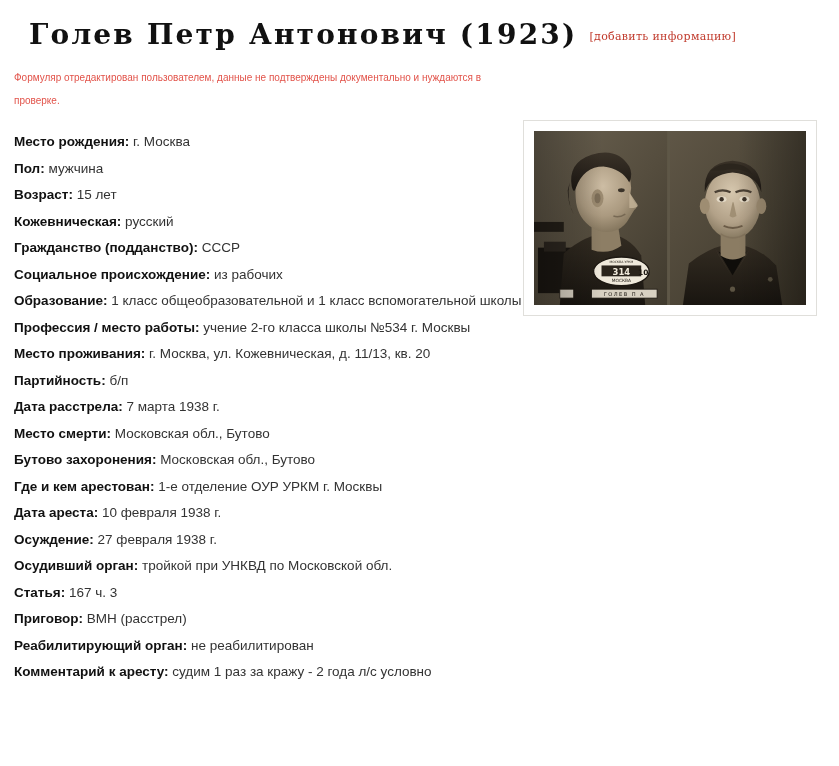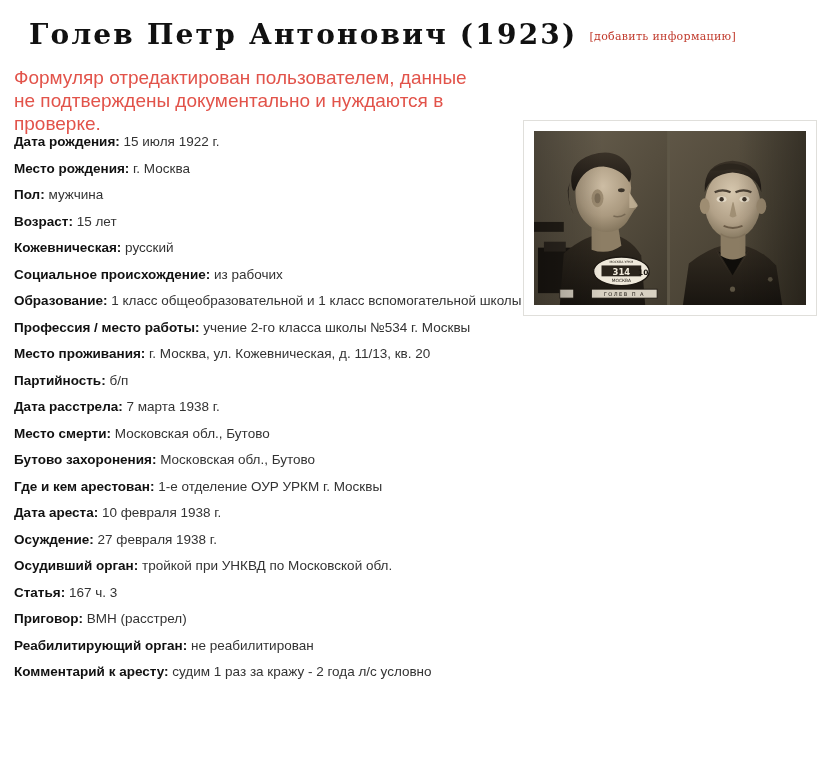--- a/index.html
+++ b/index.html
@@ -57,21 +57,21 @@
     position: relative;
     top: -4px;
   }
 
   
   .notice {
     position: absolute;
     left: 14px;
     top: 66px;
     width: 470px;
-    font-size: 19px;
+    font-size: 10px;
     line-height: 23px;
     color: #e2534a;
   }
 
   
   .photo-frame {
     position: absolute;
     left: 523px;
     top: 120px;
     width: 294px;
@@ -243,25 +243,25 @@
 
         <path d="M188 104 Q200 112 213 104" stroke="#7d6e57" stroke-width="1.4" fill="none" opacity="0.7"></path>
 
         <rect x="0" y="0" width="274" height="176" fill="url(#vig)"></rect>
       </svg>
     </div>
   </div>
 
   <div class="fields">
       <div class="field-group">
-        <div class="field"><span class="field-label">Дата рождения:</span> <span class="field-value">15 июля 1922 г.</span></div>
         <div class="field"><span class="field-label">Место рождения:</span> <span class="field-value">г. Москва</span></div>
         <div class="field"><span class="field-label">Пол:</span> <span class="field-value">мужчина</span></div>
         <div class="field"><span class="field-label">Возраст:</span> <span class="field-value">15 лет</span></div>
         <div class="field"><span class="field-label">Кожевническая:</span> <span class="field-value">русский</span></div>
+        <div class="field"><span class="field-label">Гражданство (подданство):</span> <span class="field-value">СССР</span></div>
         <div class="field"><span class="field-label">Социальное происхождение:</span> <span class="field-value">из рабочих</span></div>
         <div class="field"><span class="field-label">Образование:</span> <span class="field-value">1 класс общеобразовательной и 1 класс вспомогательной школы</span></div>
         <div class="field"><span class="field-label">Профессия / место работы:</span> <span class="field-value">учение 2-го класса школы №534 г. Москвы</span></div>
         <div class="field"><span class="field-label">Место проживания:</span> <span class="field-value">г. Москва, ул. Кожевническая, д. 11/13, кв. 20</span></div>
         <div class="field"><span class="field-label">Партийность:</span> <span class="field-value">б/п</span></div>
         <div class="field"><span class="field-label">Дата расстрела:</span> <span class="field-value">7 марта 1938 г.</span></div>
         <div class="field"><span class="field-label">Место смерти:</span> <span class="field-value">Московская обл., Бутово</span></div>
         <div class="field"><span class="field-label">Бутово захоронения:</span> <span class="field-value">Московская обл., Бутово</span></div>
       </div>
       <div class="field-group">

